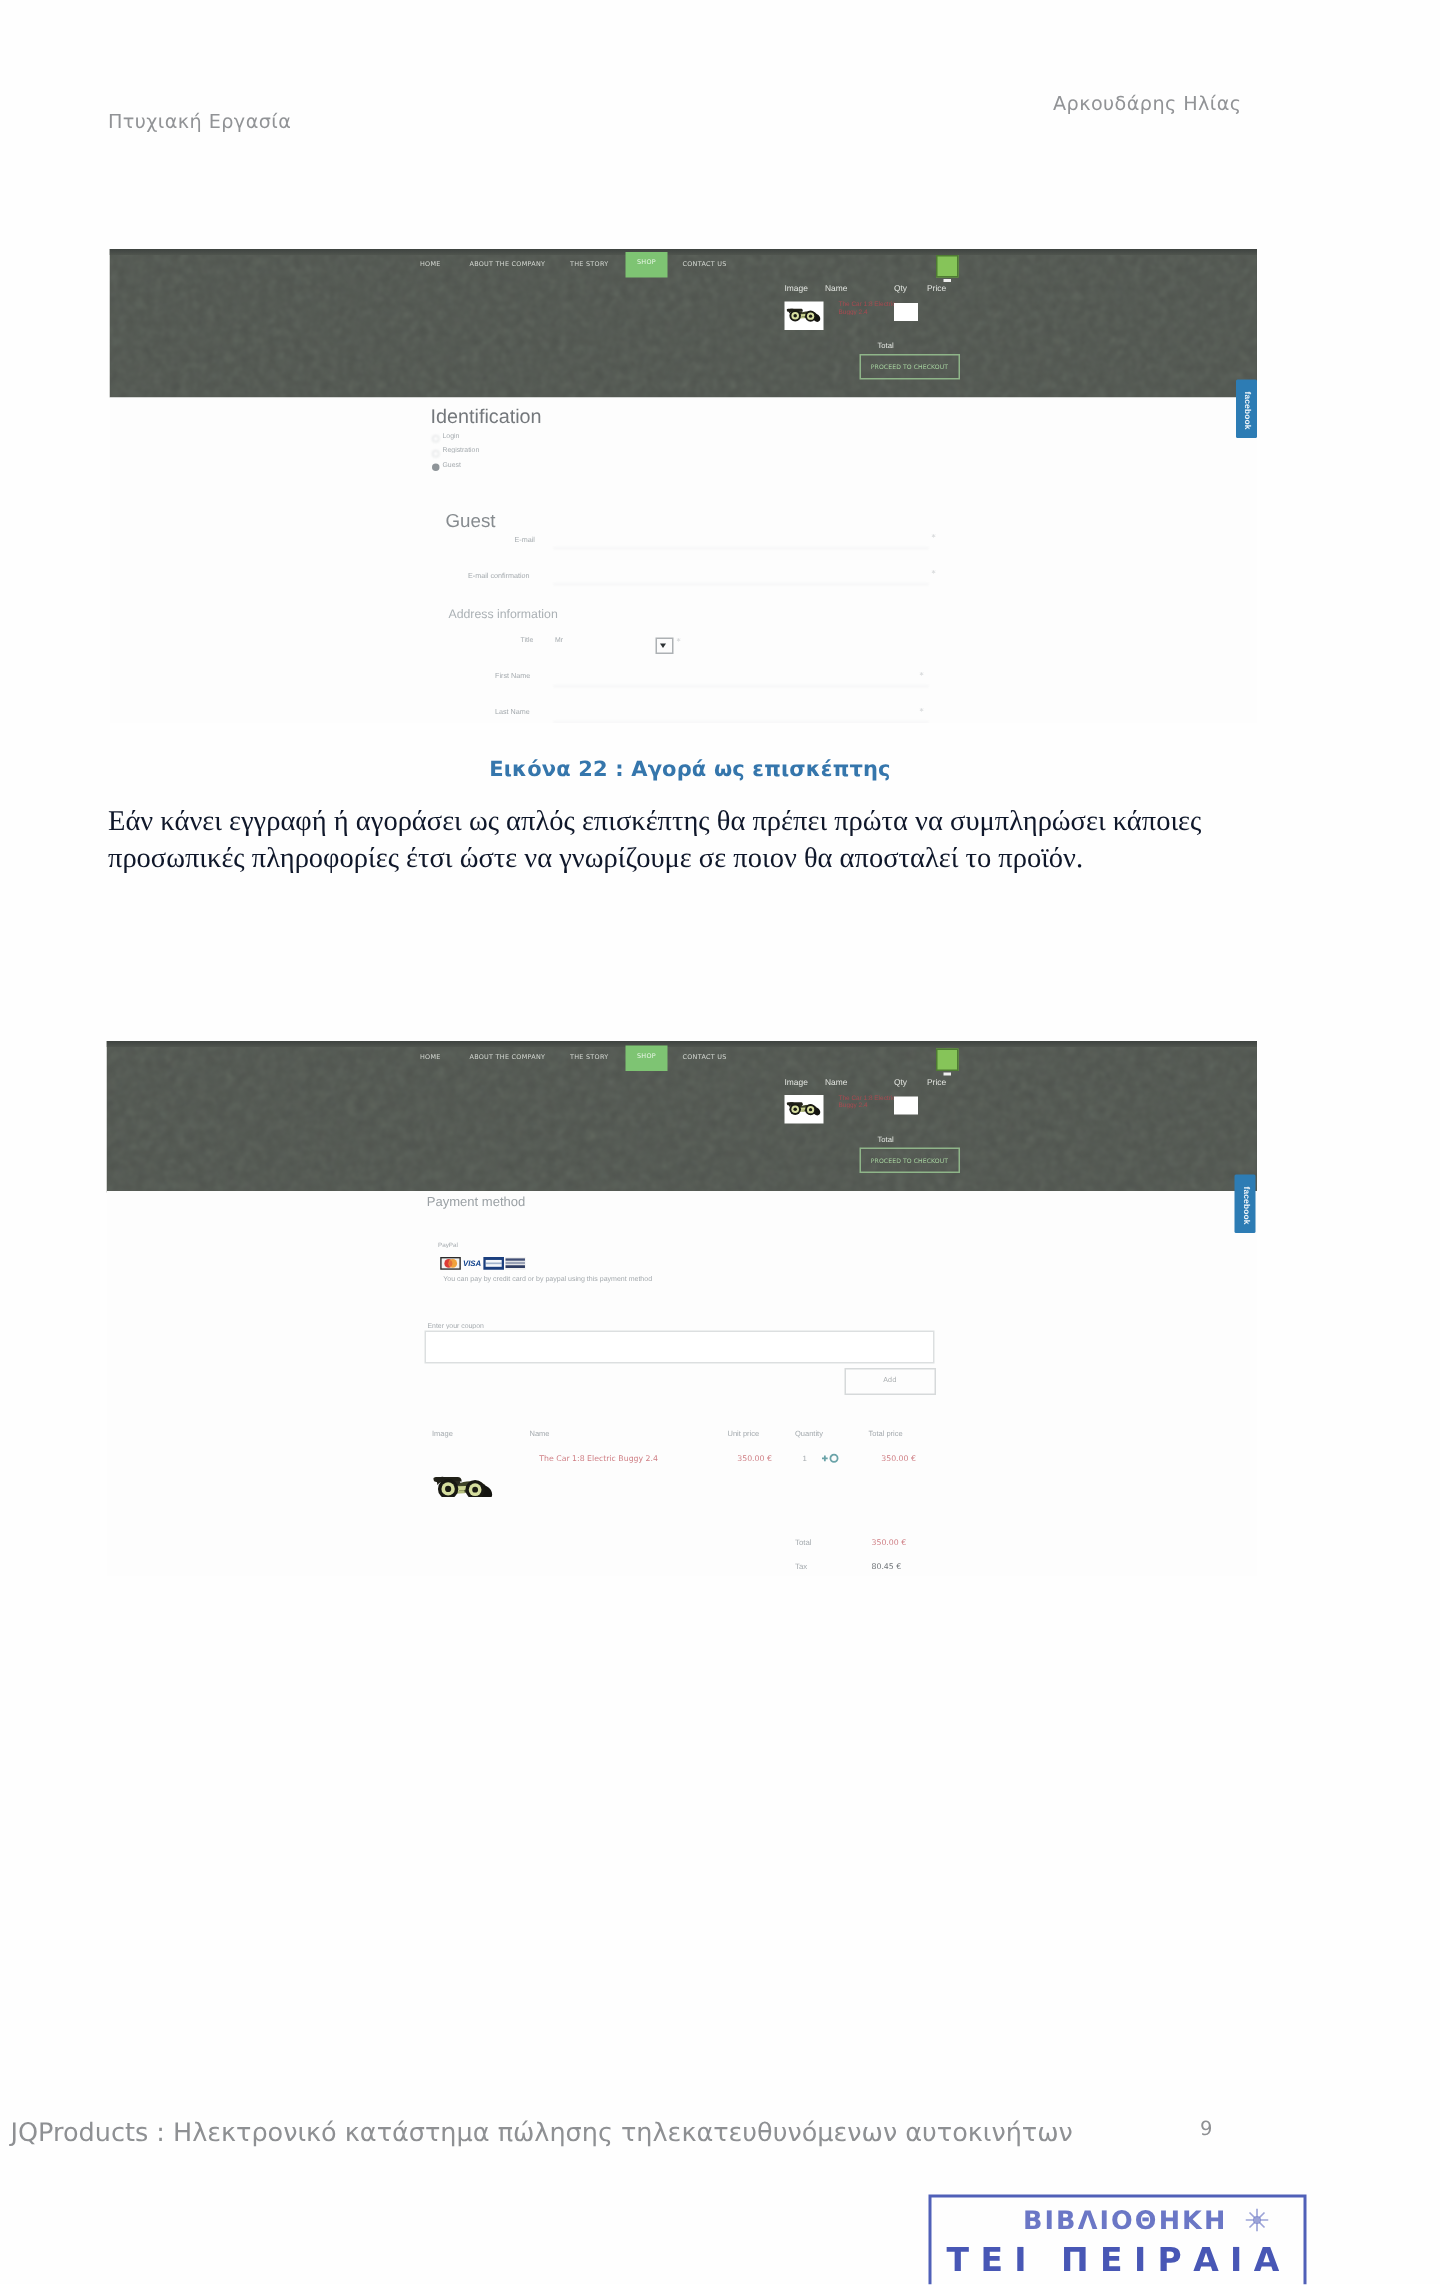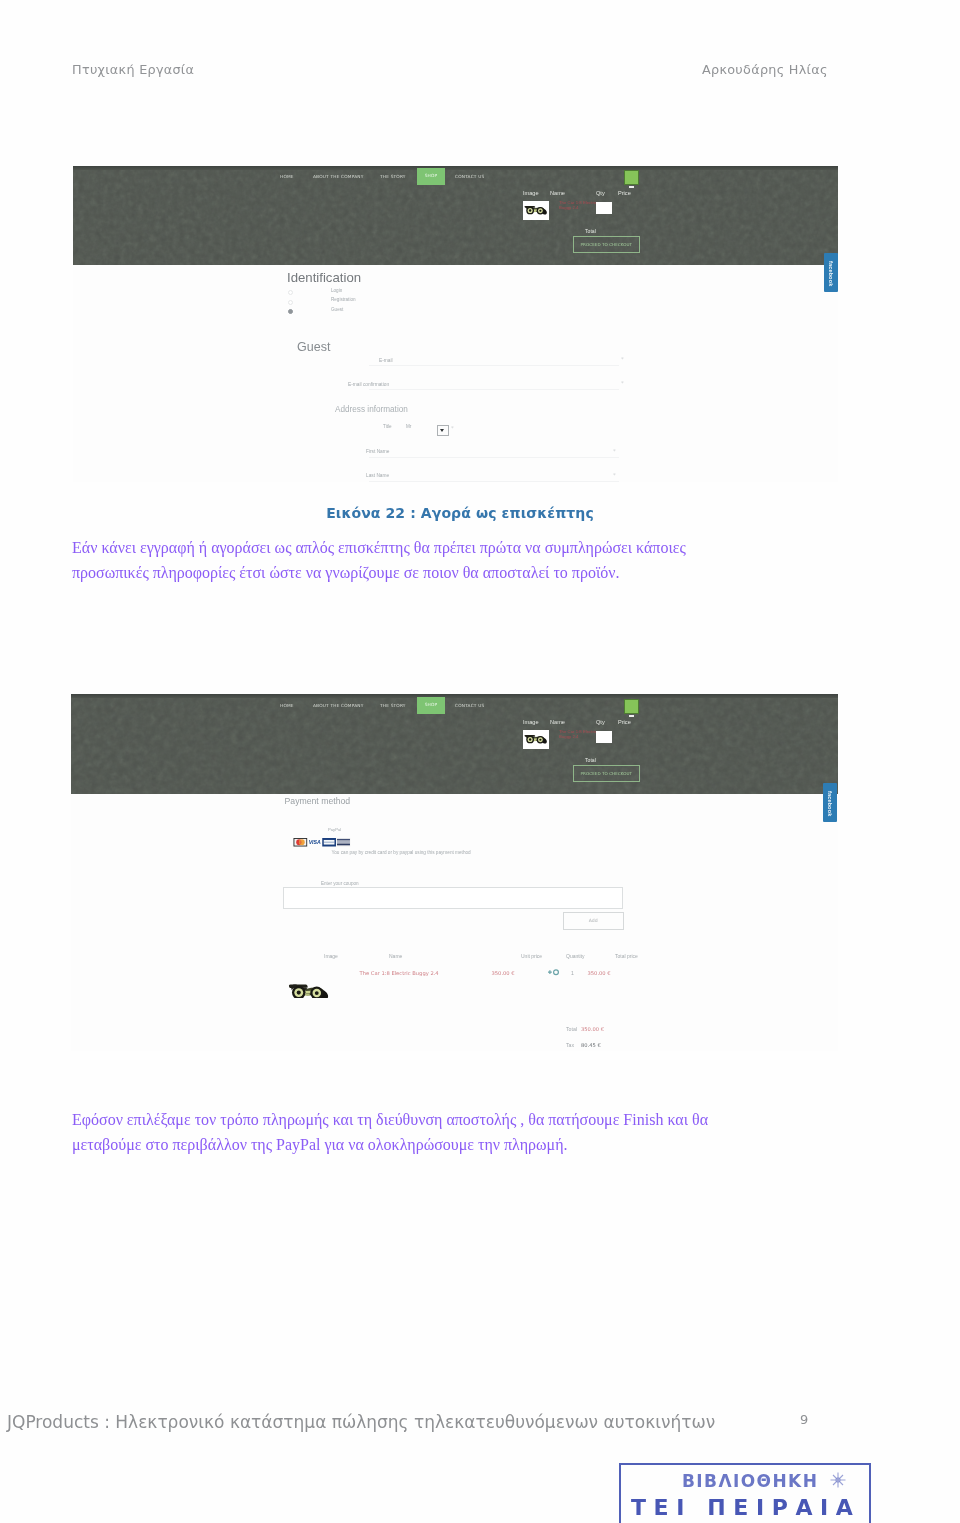--- a/index.html
+++ b/index.html
@@ -6,21 +6,21 @@
   html,body{margin:0;padding:0;background:#ffffff;}
   body{
     width:960px;height:1523px;overflow:hidden;position:relative;
     font-family:"Liberation Serif",serif;color:#1a1a1a;
   }
   .page{position:absolute;left:0;top:0;width:960px;height:1523px;background:#fefefe;overflow:hidden;}
 
   
   .rh{position:absolute;top:62px;font-family:"DejaVu Sans",sans-serif;font-size:12.8px;
       color:#919396;letter-spacing:.28px;white-space:nowrap;filter:blur(.25px);}
-  .rh-left{left:72px;}
+  .rh-left{left:72px;margin-top:12px;}
   .rh-right{left:702px;}
 
   
   .shot{position:absolute;background:#fdfdfd;overflow:hidden;}
   .navbar{position:absolute;left:0;top:0;width:100%;background:#4f544e;}
   .navbar:before{content:"";position:absolute;left:0;top:0;width:100%;height:4px;
       background:linear-gradient(#3e4340,#4f544e);z-index:2;}
   .navbar .tex{position:absolute;left:0;top:0;width:100%;height:100%;opacity:.34;
                mix-blend-mode:overlay;filter:blur(.7px);}
   .shotbody{position:absolute;left:0;width:100%;background:#fdfdfd;}
@@ -45,42 +45,42 @@
   .checkoutbtn{position:absolute;border:1px solid #8fb589;z-index:3;filter:blur(.35px);}
   .checkoutbtn span{position:absolute;left:0;top:0;width:100%;text-align:center;color:#a4cf9d;
                     font-family:"DejaVu Sans",sans-serif;font-size:4.1px;letter-spacing:.05px;}
 
   .fb{position:absolute;background:#2d7cb4;z-index:6;border-radius:1px;filter:blur(.3px);}
   .fbtxt{position:absolute;color:#eef5fa;font-family:"Liberation Sans",sans-serif;font-size:5.6px;
          white-space:nowrap;transform:rotate(90deg);transform-origin:0 0;letter-spacing:.1px;font-weight:bold;}
 
   
   .s-h1{position:absolute;color:#74787c;font-family:"Liberation Sans",sans-serif;white-space:nowrap;filter:blur(.4px);}
-  .s-lab{position:absolute;color:#a4aaae;font-family:"Liberation Sans",sans-serif;white-space:nowrap;filter:blur(.45px);margin-left:36px;}
+  .s-lab{position:absolute;color:#a4aaae;font-family:"Liberation Sans",sans-serif;white-space:nowrap;filter:blur(.45px);}
   .s-rule{position:absolute;background:#f2f3f4;height:1px;filter:blur(.6px);}
   .s-dot{position:absolute;border-radius:50%;border:.5px solid #e4e6e7;background:#fff;filter:blur(.6px);}
   .s-dot.on{background:#8f9599;border-color:#8f9599;filter:blur(.45px);}
   .s-star{position:absolute;color:#cfd2d4;font-family:"DejaVu Sans",sans-serif;filter:blur(.5px);}
   .s-sel{position:absolute;border:1px solid #adb1b4;background:#fcfcfc;filter:blur(.3px);}
   .s-sel i{position:absolute;left:50%;top:50%;margin-left:-2.6px;margin-top:-1.3px;
       border-left:2.6px solid transparent;border-right:2.6px solid transparent;border-top:3.6px solid #2d3134;}
   .s-box{position:absolute;border:1px solid #dcdfe0;background:#fff;filter:blur(.3px);}
   .s-btn{position:absolute;border:1px solid #d6d9da;background:#fdfdfd;filter:blur(.3px);}
   .s-btn span{position:absolute;left:0;top:0;width:100%;text-align:center;color:#adb1b3;
               font-family:"DejaVu Sans",sans-serif;}
   .s-red{position:absolute;color:#cf7f85;font-family:"DejaVu Sans",sans-serif;white-space:nowrap;filter:blur(.45px);}
   .s-dark{position:absolute;color:#6f7478;font-family:"DejaVu Sans",sans-serif;white-space:nowrap;filter:blur(.45px);}
 
   
   .cap{position:absolute;left:72px;width:766px;text-align:center;color:#3576ac;
        font-family:"DejaVu Sans",sans-serif;font-weight:bold;font-size:14px;letter-spacing:.1px;filter:blur(.2px);}
 
   
   .para{position:absolute;left:72px;font-family:"Liberation Serif",serif;
-        font-size:16px;line-height:24.5px;color:#8b5cf6;filter:blur(.18px);}
+        font-size:19px;line-height:24.5px;color:#0f172a;filter:blur(.18px);}
   .para div{white-space:nowrap;}
 
   
   .foot{position:absolute;font-family:"DejaVu Sans",sans-serif;font-size:17px;color:#8e9093;
         white-space:nowrap;letter-spacing:0px;filter:blur(.25px);}
   .foot-left{left:7px;top:1412px;}
   .foot-pg{left:800px;top:1412px;font-size:13px;}
 
   .stamp{position:absolute;left:619px;top:1463px;width:252px;height:74px;filter:blur(.45px);}
   .stamp .bx{position:absolute;left:0;top:0;width:100%;height:100%;
@@ -359,24 +359,20 @@
         <path d="M5.5 6.5 c2-2.5 5.6-3.6 9.8-3.3 l2.7 .3 -2.1 5.6 c-3.8 .3 -6.6 2.2 -8.4 5.2 z" fill="#1f1f18"></path>
       </g>
     </svg>
 
     <div class="fb" style="left:752px;top:89px;width:13.5px;height:39px;">
       <div class="fbtxt" style="left:9.6px;top:8px;">facebook</div>
     </div>
   </div>
 
 
-  <div class="para" style="top:1108px;">
-    <div>Εφόσον επιλέξαμε τον τρόπο πληρωμής και τη διεύθυνση αποστολής , θα πατήσουμε Finish και θα</div>
-    <div>μεταβούμε στο περιβάλλον της PayPal για να ολοκληρώσουμε την πληρωμή.</div>
-  </div>
 
   <div class="foot foot-left">JQProducts : Ηλεκτρονικό κατάστημα πώλησης τηλεκατευθυνόμενων αυτοκινήτων</div>
   <div class="foot foot-pg">9</div>
 
   <div class="stamp">
     <div class="bx"></div>
     <div class="l1">ΒΙΒΛΙΟΘΗΚΗ</div>
     <div class="l2">ΤΕΙ ΠΕΙΡΑΙΑ</div>
     <svg class="mark" style="position:absolute;left:208px;top:6px;width:22px;height:22px;" viewBox="0 0 22 22">
       <path d="M6 16 L16 6 M16 16 L6 6 M11 3.5 L11 18.5 M3.5 11 L18.5 11" stroke="#5a67bd" stroke-width="1.1" fill="none" opacity=".75"></path>

